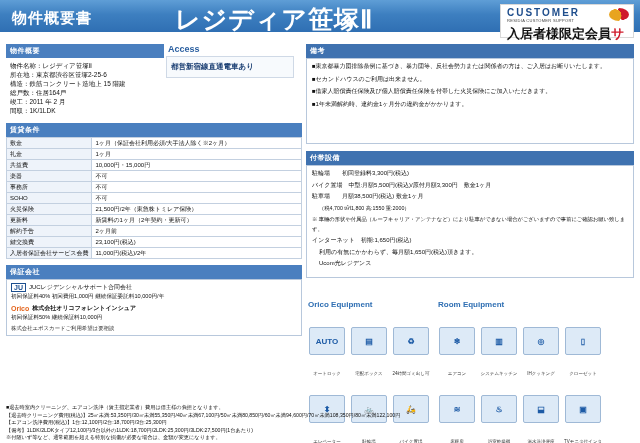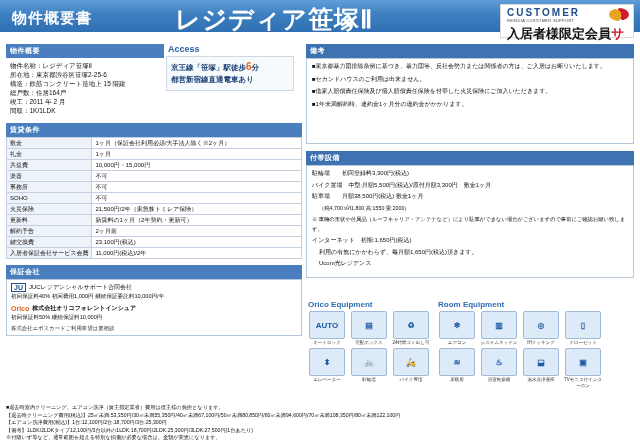--- a/index.html
+++ b/index.html
@@ -84,21 +84,21 @@
     margin-top:2px;border:1px solid #cfd9e6;background:#f7fafd;
     padding:4px 4px;font-size:7.5px;line-height:12px;color:#1b3f73;font-weight:bold;
   }
   .walkmin{color:#e8651d;font-size:10px;}
 
   
   .icons-head{font-size:8px;font-weight:bold;color:#2f6fb3;margin:0 0 2px 2px;}
   .icon-grid{display:flex;flex-wrap:wrap;}
   .icon-cell{width:40px;text-align:center;margin:0 1px 2px 1px;}
   .icon-sq{
-    width:34px;height:26px;margin:0 auto;border:1px solid #9fb9d6;
+    width:34px;height:26px;margin:16px auto;border:1px solid #9fb9d6;
     background:#ddeaf7;border-radius:2px;position:relative;
     display:flex;align-items:center;justify-content:center;
     font-size:8px;color:#1d5ba6;font-weight:bold;
   }
   .icon-cap{font-size:4.5px;color:#333;margin-top:1px;line-height:6px;}
 
   
   .footer{
     position:absolute;left:6px;top:404px;width:628px;
     font-size:5.2px;line-height:7.6px;color:#111;
@@ -118,23 +118,20 @@
       <div class="swirl"></div>
       <div class="lg1">CUSTOMER</div>
       <div class="lg2">RESIDIA CUSTOMER SUPPORT</div>
       <div class="lg3"><span>入居者様限定会員</span><span class="hl">サービス</span></div>
     </div>
   </div>
 
   <div class="access-wrap">
     <div class="access-ttl">Access</div>
     <div class="access-inner">
-      <div>
-        <span>京王線</span><span>「笹塚」</span><span>駅徒歩</span><span class="walkmin">6</span><span>分</span>
-      </div>
       <div>都営新宿線直通電車あり</div>
     </div>
   </div>
 
   <div class="left">
 
     <div style="width:158px;">
       <div class="secbar">物件概要</div>
       <div class="overview-body kv">
         <div>物件名称：レジディア笹塚Ⅱ</div>

